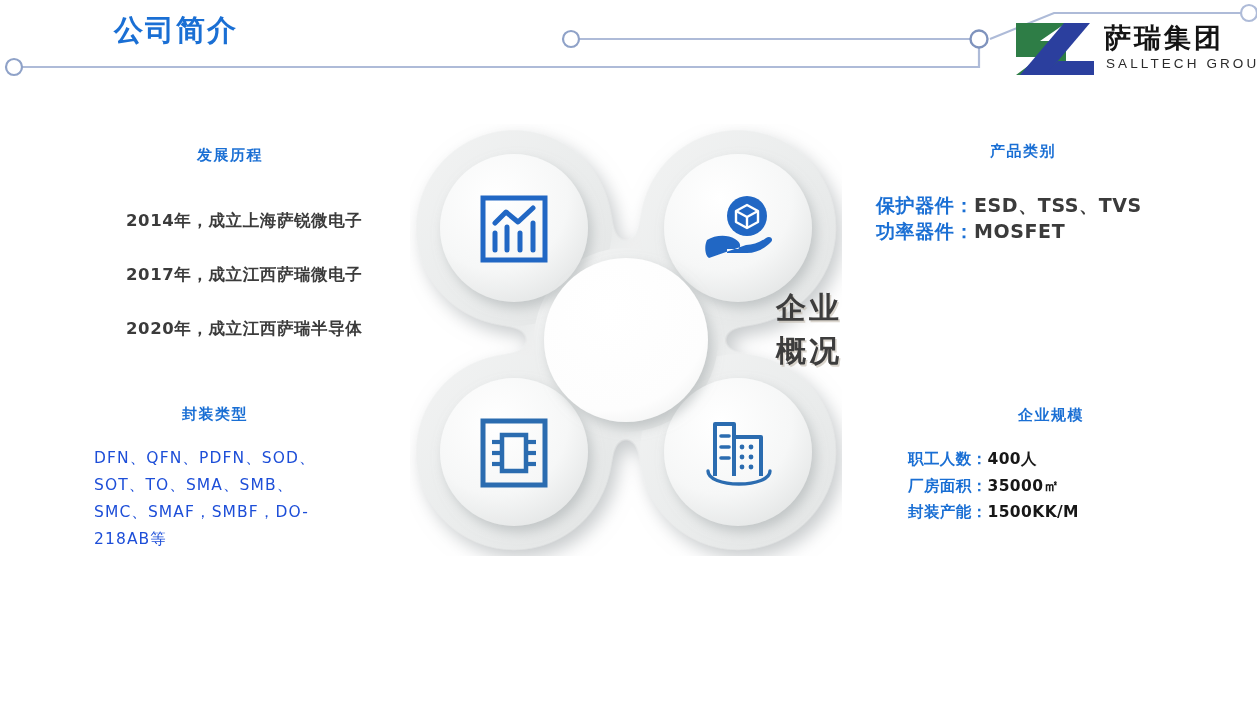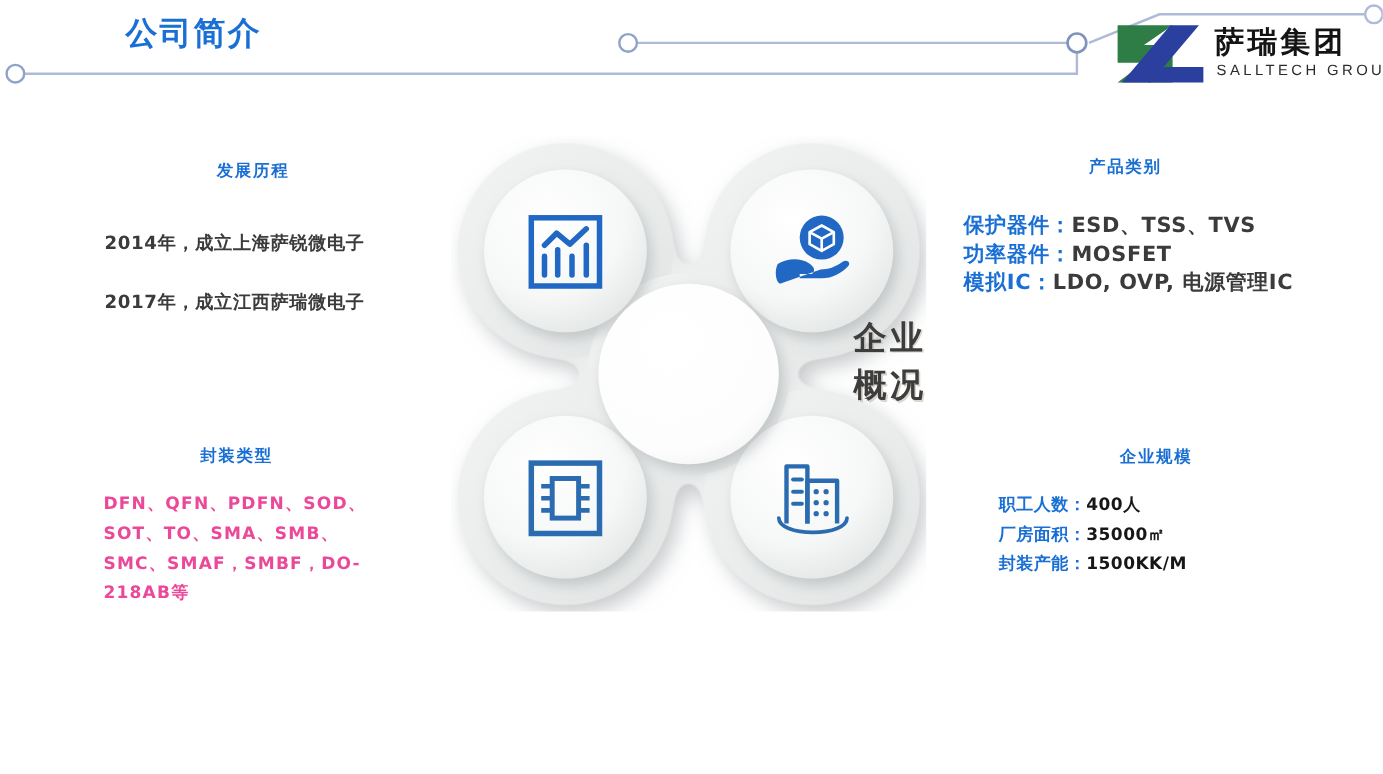--- a/index.html
+++ b/index.html
@@ -92,32 +92,33 @@
     width: 330px;
   }
   #sec-history-list .row {
     font-size: 16.5px;
     color: #3b3b3b;
     font-weight: bold;
     letter-spacing: 0.6px;
     line-height: 54px;
     white-space: nowrap;
     font-family: "DejaVu Sans", sans-serif;
+    margin-left: 31px;
   }
 
   
   #sec-package-title { left: 0; width: 430px; top: 405px; }
   #sec-package-body {
     position: absolute;
     left: 94px;
     top: 445px;
     width: 248px;
     font-size: 15.5px;
-    font-weight: bold;
-    color: #ec4899;
+    font-weight: normal;
+    color: #1d4ed8;
     line-height: 27px;
     letter-spacing: 1.1px;
     font-family: "DejaVu Sans", sans-serif;
   }
 
   
   #sec-product-title { left: 840px; width: 366px; top: 142px; }
   #sec-product-body {
     position: absolute;
     left: 876px;
@@ -210,35 +211,33 @@
     </svg>
     <div id="logo-cn">萨瑞集团</div>
     <div id="logo-en">SALLTECH GROUP</div>
   </div>
 </div>
 
 <div class="sec-title" id="sec-history-title">发展历程</div>
 <div id="sec-history-list">
   <div class="row">2014年，成立上海萨锐微电子</div>
   <div class="row">2017年，成立江西萨瑞微电子</div>
+  <div class="row">2020年，成立江西萨瑞半导体</div>
 </div>
 
 <div class="sec-title" id="sec-package-title">封装类型</div>
 <div id="sec-package-body">DFN、QFN、PDFN、SOD、SOT、TO、SMA、SMB、SMC、SMAF，SMBF，DO-218AB等</div>
 
 <div class="sec-title" id="sec-product-title">产品类别</div>
 <div id="sec-product-body">
   <div class="line">
     <span class="k">保护器件：</span><span class="v">ESD、TSS、TVS</span>
   </div>
   <div class="line">
     <span class="k">功率器件：</span><span class="v">MOSFET</span>
-  </div>
-  <div class="line">
-    <span class="k">模拟IC：</span><span class="v">LDO, OVP, 电源管理IC</span>
   </div>
 </div>
 
 <div class="sec-title" id="sec-scale-title">企业规模</div>
 <div id="sec-scale-body">
   <div class="row">
     <span class="k">职工人数：</span><span class="v">400人</span>
   </div>
   <div class="row">
     <span class="k">厂房面积：</span><span class="v">35000㎡</span>

